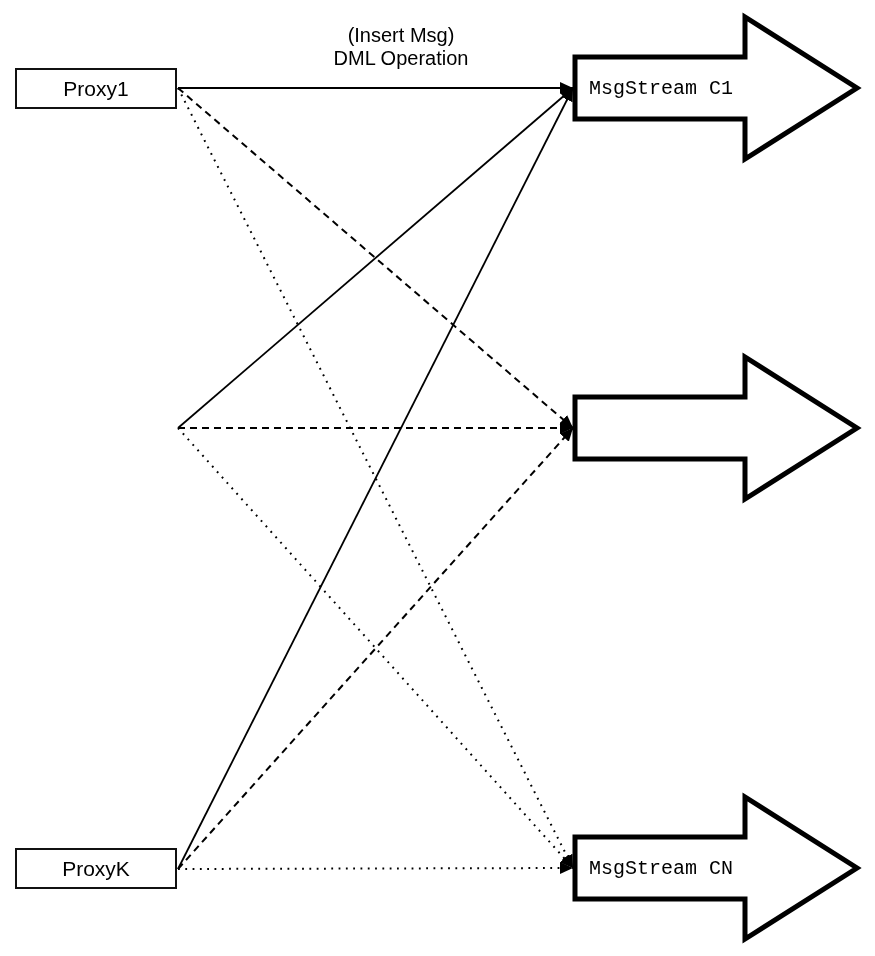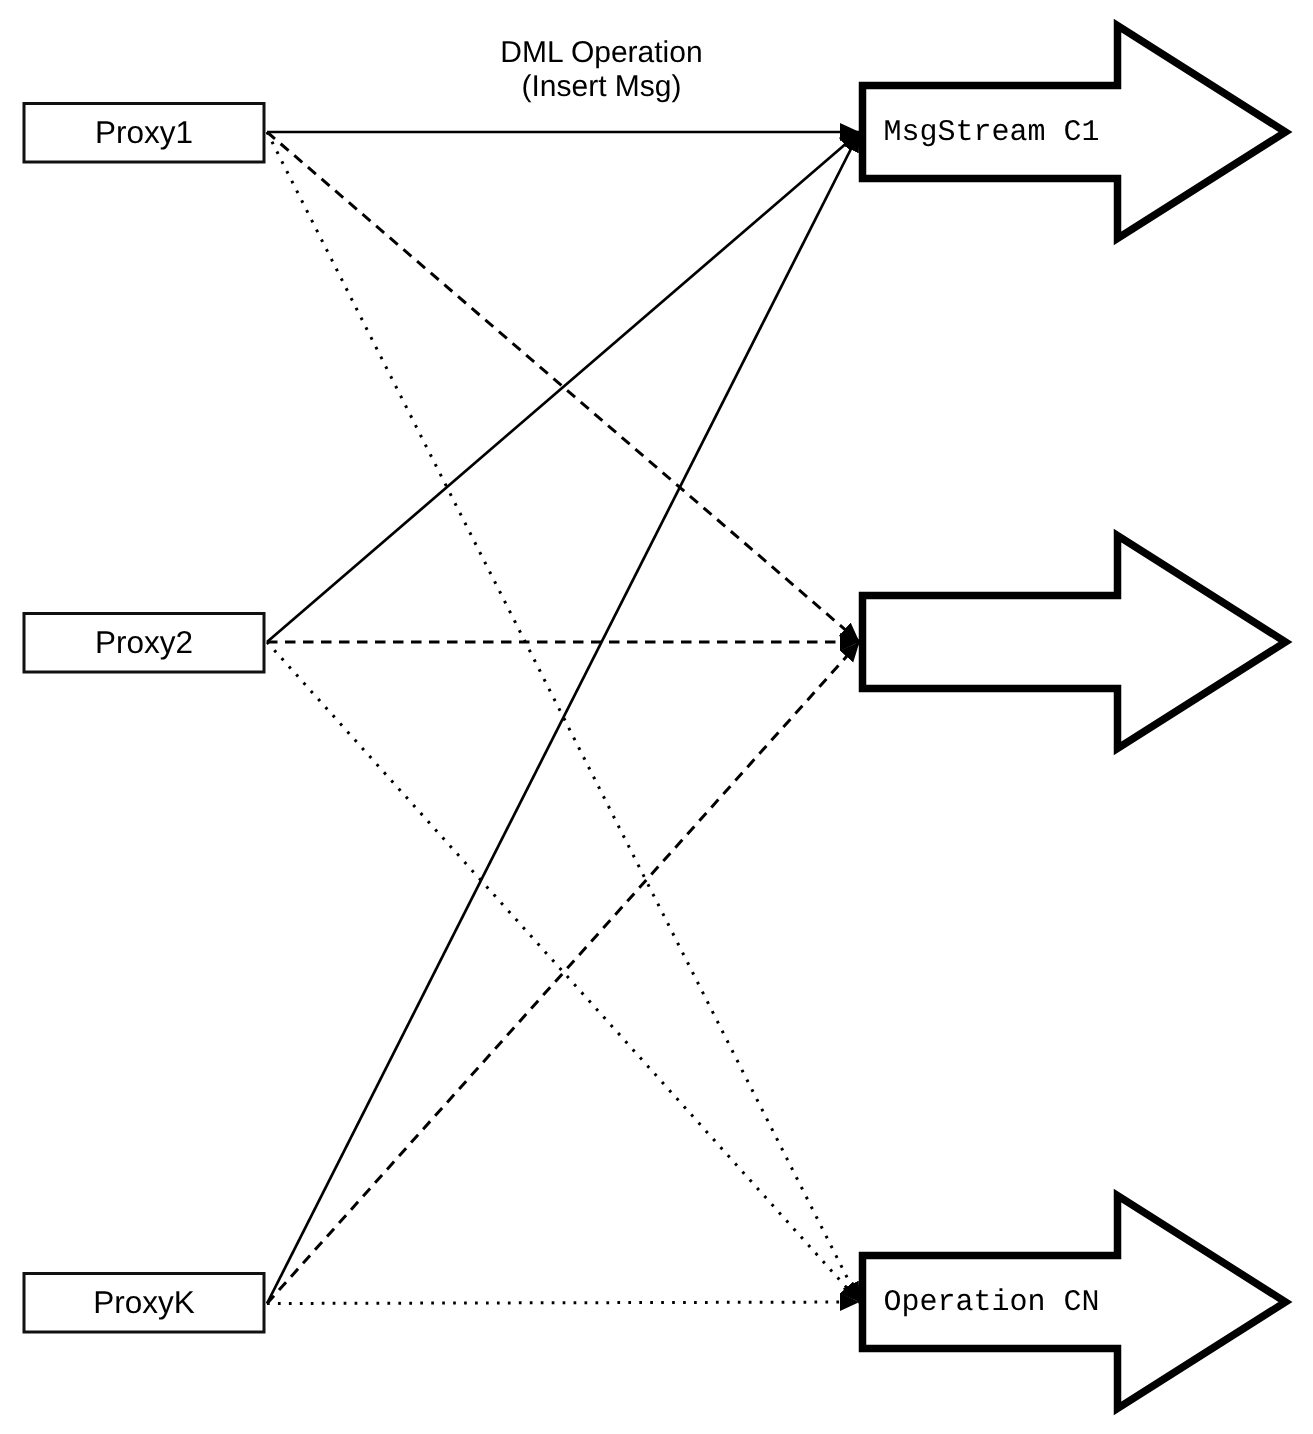--- a/index.html
+++ b/index.html
@@ -81,30 +81,27 @@
         <line x1="178" y1="869" x2="573" y2="428" stroke="#000000" stroke-width="2" stroke-dasharray="7 5" marker-end="url(#edge-arrowhead)"></line>
         <line x1="178" y1="869" x2="573" y2="868" stroke="#000000" stroke-width="2" stroke-dasharray="1.8 5.5" marker-end="url(#edge-arrowhead)"></line>
       </g>
 
     <polygon points="575,57 745,57 745,17 857,88 745,159 745,119 575,119" fill="#ffffff" stroke="#000000" stroke-width="5"></polygon>
     <polygon points="575,397 745,397 745,357 857,428 745,499 745,459 575,459" fill="#ffffff" stroke="#000000" stroke-width="5"></polygon>
     <polygon points="575,837 745,837 745,797 857,868 745,939 745,899 575,899" fill="#ffffff" stroke="#000000" stroke-width="5"></polygon>
   </svg>
 
   <div class="diagram-title">
+    <div>(Insert Msg)</div>
     <div>DML Operation</div>
-    <div>(Insert Msg)</div>
   </div>
 
   <div class="proxy-box" style="top:68px">
     <span>Proxy1</span>
-  </div>
-  <div class="proxy-box" style="top:408px">
-    <span>Proxy2</span>
   </div>
   <div class="proxy-box" style="top:848px">
     <span>ProxyK</span>
   </div>
 
   <div class="stream-label" style="top:57px">MsgStream C1</div>
-  <div class="stream-label" style="top:837px">Operation CN</div>
+  <div class="stream-label" style="top:837px">MsgStream CN</div>
 
 </div>
 
 </body></html>

